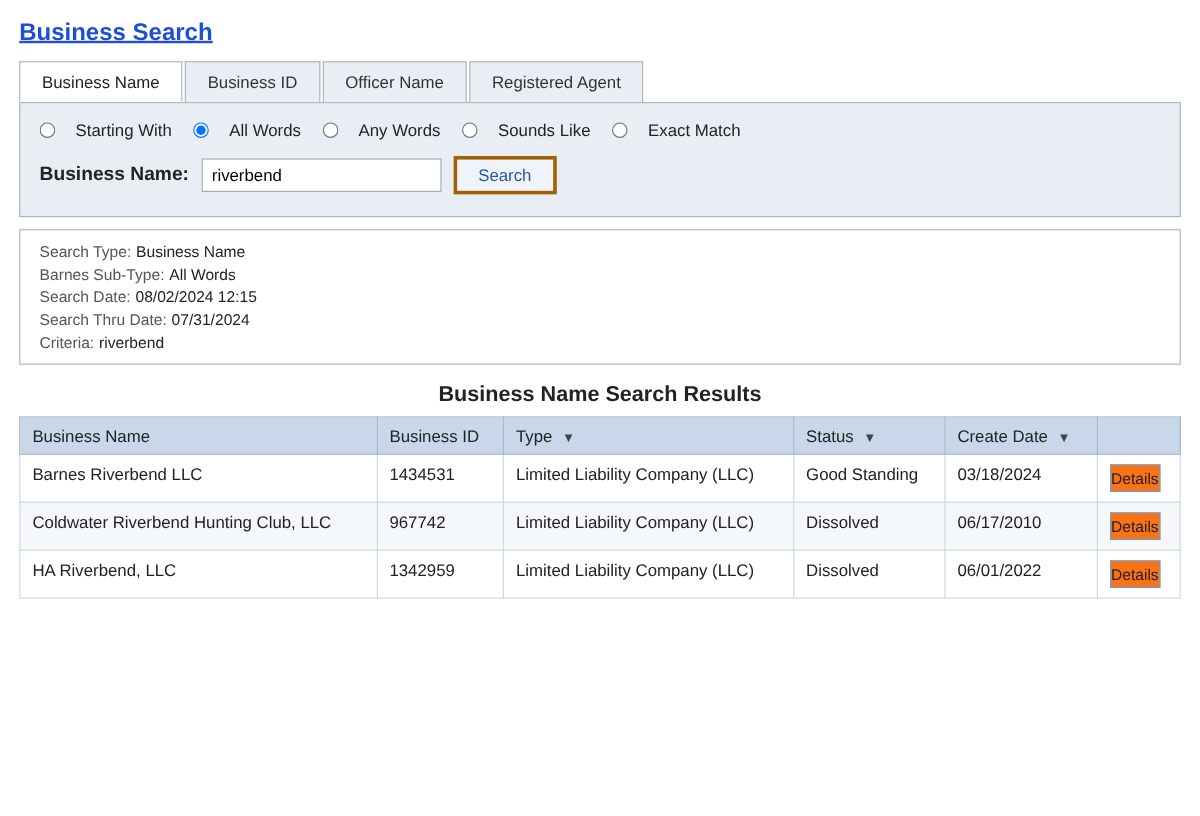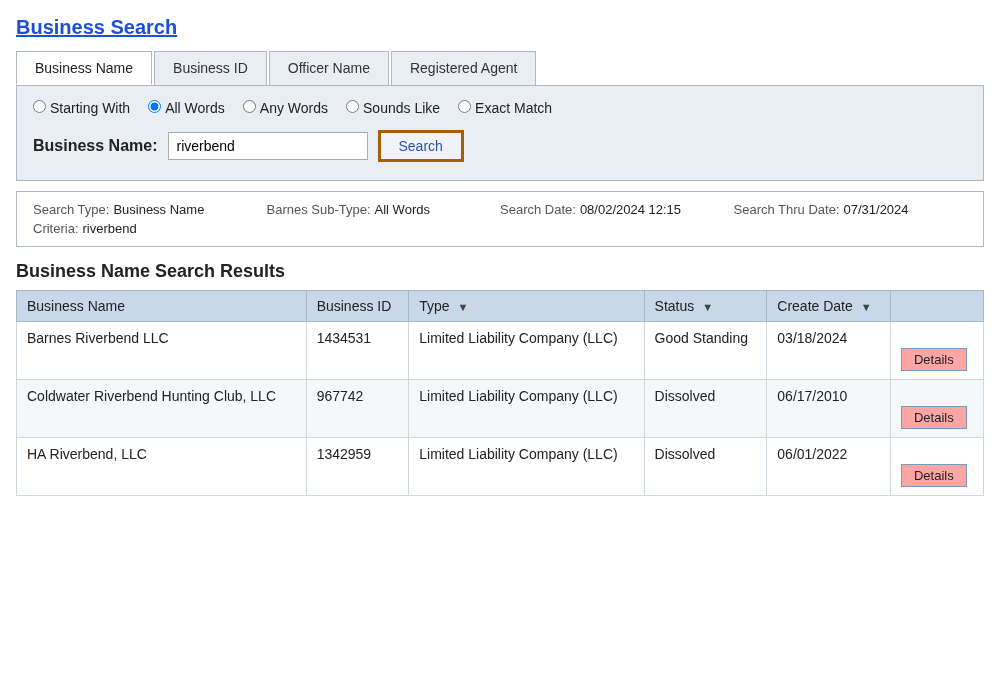--- a/index.html
+++ b/index.html
@@ -54,22 +54,22 @@
     }
     .radio-group {
       display: flex;
       align-items: center;
       gap: 18px;
       margin-bottom: 14px;
       flex-wrap: wrap;
     }
     .radio-option {
       display: flex;
-      align-items: flex-start;
-      gap: 4px;
+      align-items: center;
+      gap: 17px;
       font-size: 14px;
       cursor: pointer;
     }
     .radio-option input[type="radio"] {
       cursor: pointer;
     }
     .search-row {
       display: flex;
       align-items: center;
       gap: 10px;
@@ -100,36 +100,37 @@
     .search-info-box {
       border: 1px solid #b0b8c1;
       background: #fff;
       padding: 10px 16px;
       margin-bottom: 14px;
       font-size: 13px;
       color: #333;
     }
     .search-info-grid {
       display: grid;
-      grid-template-columns: 1fr 1fr 1fr 1fr;
+      grid-template-columns: 1fr;
       gap: 4px 0;
       text-align: center;
     }
     .info-row {
       display: flex;
       gap: 4px;
     }
     .info-label { font-weight: normal; color: #555; }
     .info-value { font-weight: normal; color: #222; }
 
     
     h2[data-name="results-title"] {
       font-size: 18px;
       font-weight: bold;
       margin-bottom: 8px;
+      text-align: center;
     }
     table {
       width: 100%;
       border-collapse: collapse;
       font-size: 14px;
     }
     thead tr {
       background: #c8d8ea;
     }
     thead th {
@@ -150,27 +151,26 @@
     }
     tbody tr:nth-child(even) {
       background: #f5f8fb;
     }
     tbody td {
       padding: 8px 10px;
       border: 1px solid #d0d8e0;
       vertical-align: top;
     }
     .details-btn {
-      padding: 3px 12px;
-      background: #fca5a5;
+      padding: 3px 0;
+      background: #f97316;
       border: 1px solid #7a9abf;
       color: #222;
       font-size: 13px;
       cursor: pointer;
-      margin-top: 18px;
     }
   </style>
 </head>
 <body>
 
 <h1 data-name="page-title">Business Search</h1>
 
 <div class="tabs-container" data-name="tabs-bar">
   <div class="tab active" data-name="tab-business-name">
     <span>Business Name</span>

